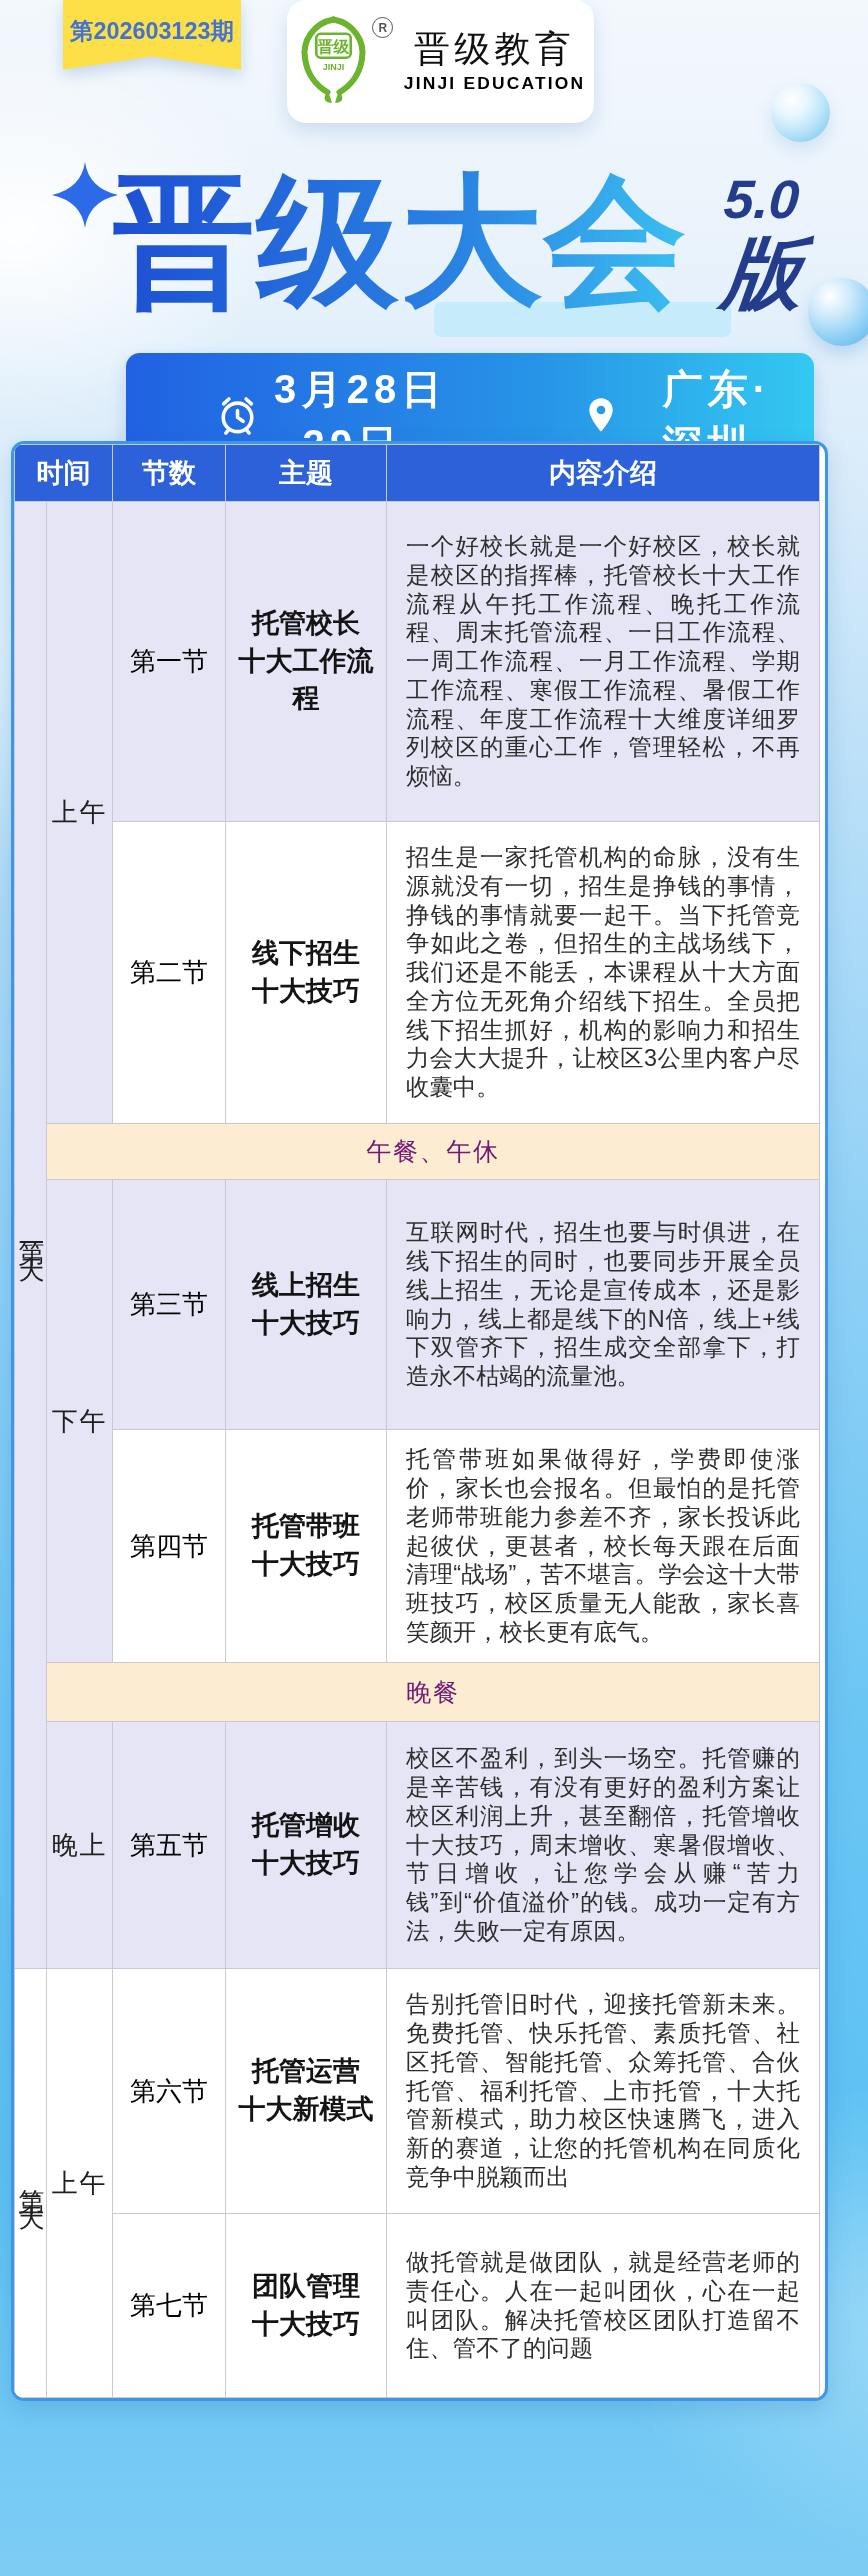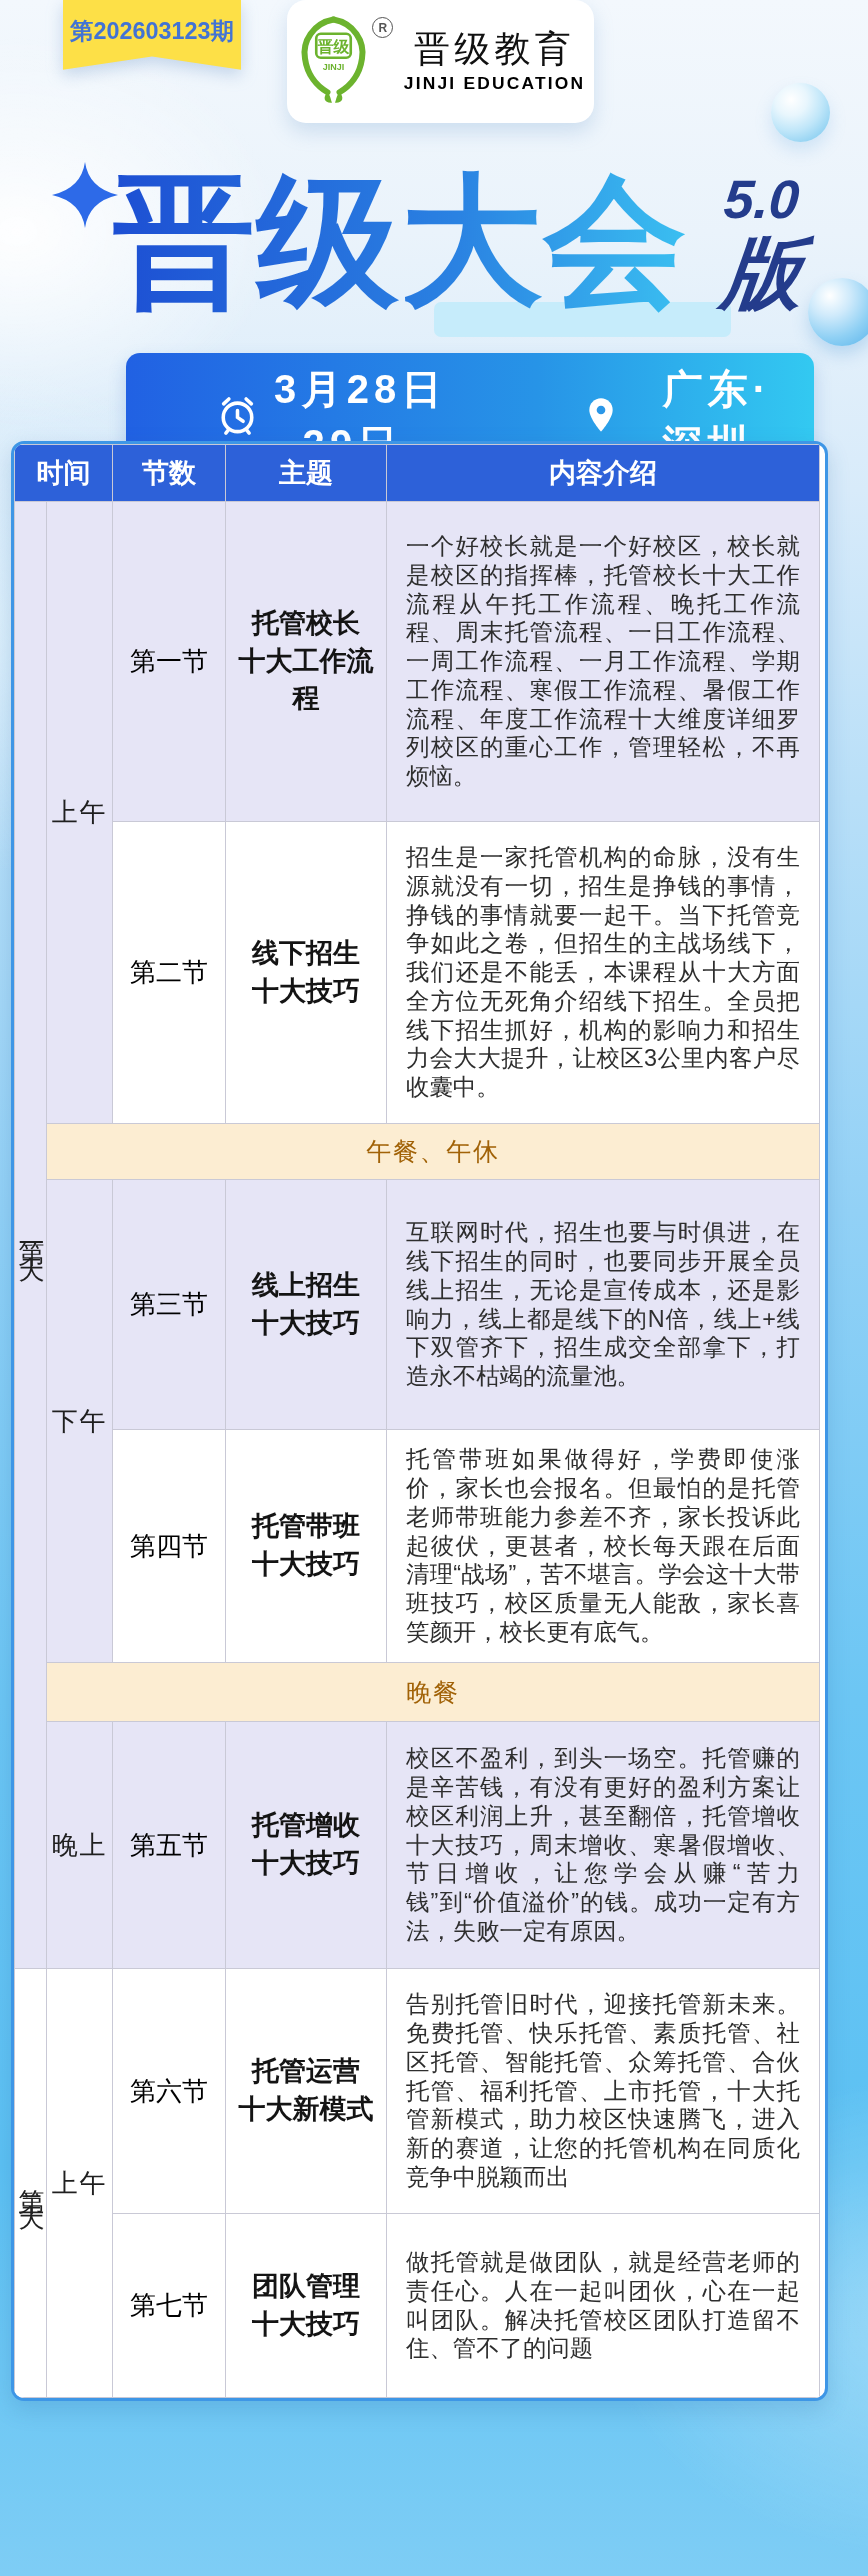--- a/index.html
+++ b/index.html
@@ -69,21 +69,21 @@
   tr.hr3{height:250px;} tr.hr4{height:233px;} tr.hm2{height:59px;}
   tr.hr5{height:247px;} tr.hr6{height:245px;} tr.hr7{height:184px;}
   td{vertical-align:middle;}
   .bg-lav{background:#e6e5f6;} .bg-white{background:#ffffff;} .bg-cream{background:#fcedd2;}
   td.day-cell{text-align:center;}
   .vtext{writing-mode:vertical-lr;text-orientation:upright;font-size:26px;color:#1f1f1f;letter-spacing:8.7px;display:inline-block;}
   td.period-cell{text-align:center;font-size:26px;color:#1f1f1f;letter-spacing:1.7px;}
   td.session-cell{text-align:center;font-size:26px;color:#000000;}
   td.topic-cell{text-align:center;font-size:27px;font-weight:bold;color:#141414;white-space:pre-line;line-height:1.4;}
   td.intro-cell{font-size:23.4px;color:#2e2e2e;line-height:1.23;padding:14px 19px;text-align:justify;}
-  td.meal-cell{text-align:center;font-size:25px;color:#a16207;letter-spacing:1.7px;}
+  td.meal-cell{text-align:center;font-size:25px;color:#701a75;letter-spacing:1.7px;}
 </style>
 </head>
 <body>
 
 <div class="abs sphere sphere-1"></div>
 <div class="abs sphere sphere-2"></div>
 
 <div class="abs ribbon-wrap">
   <div class="ribbon">
     <div class="issue-text">第202603123期</div>

